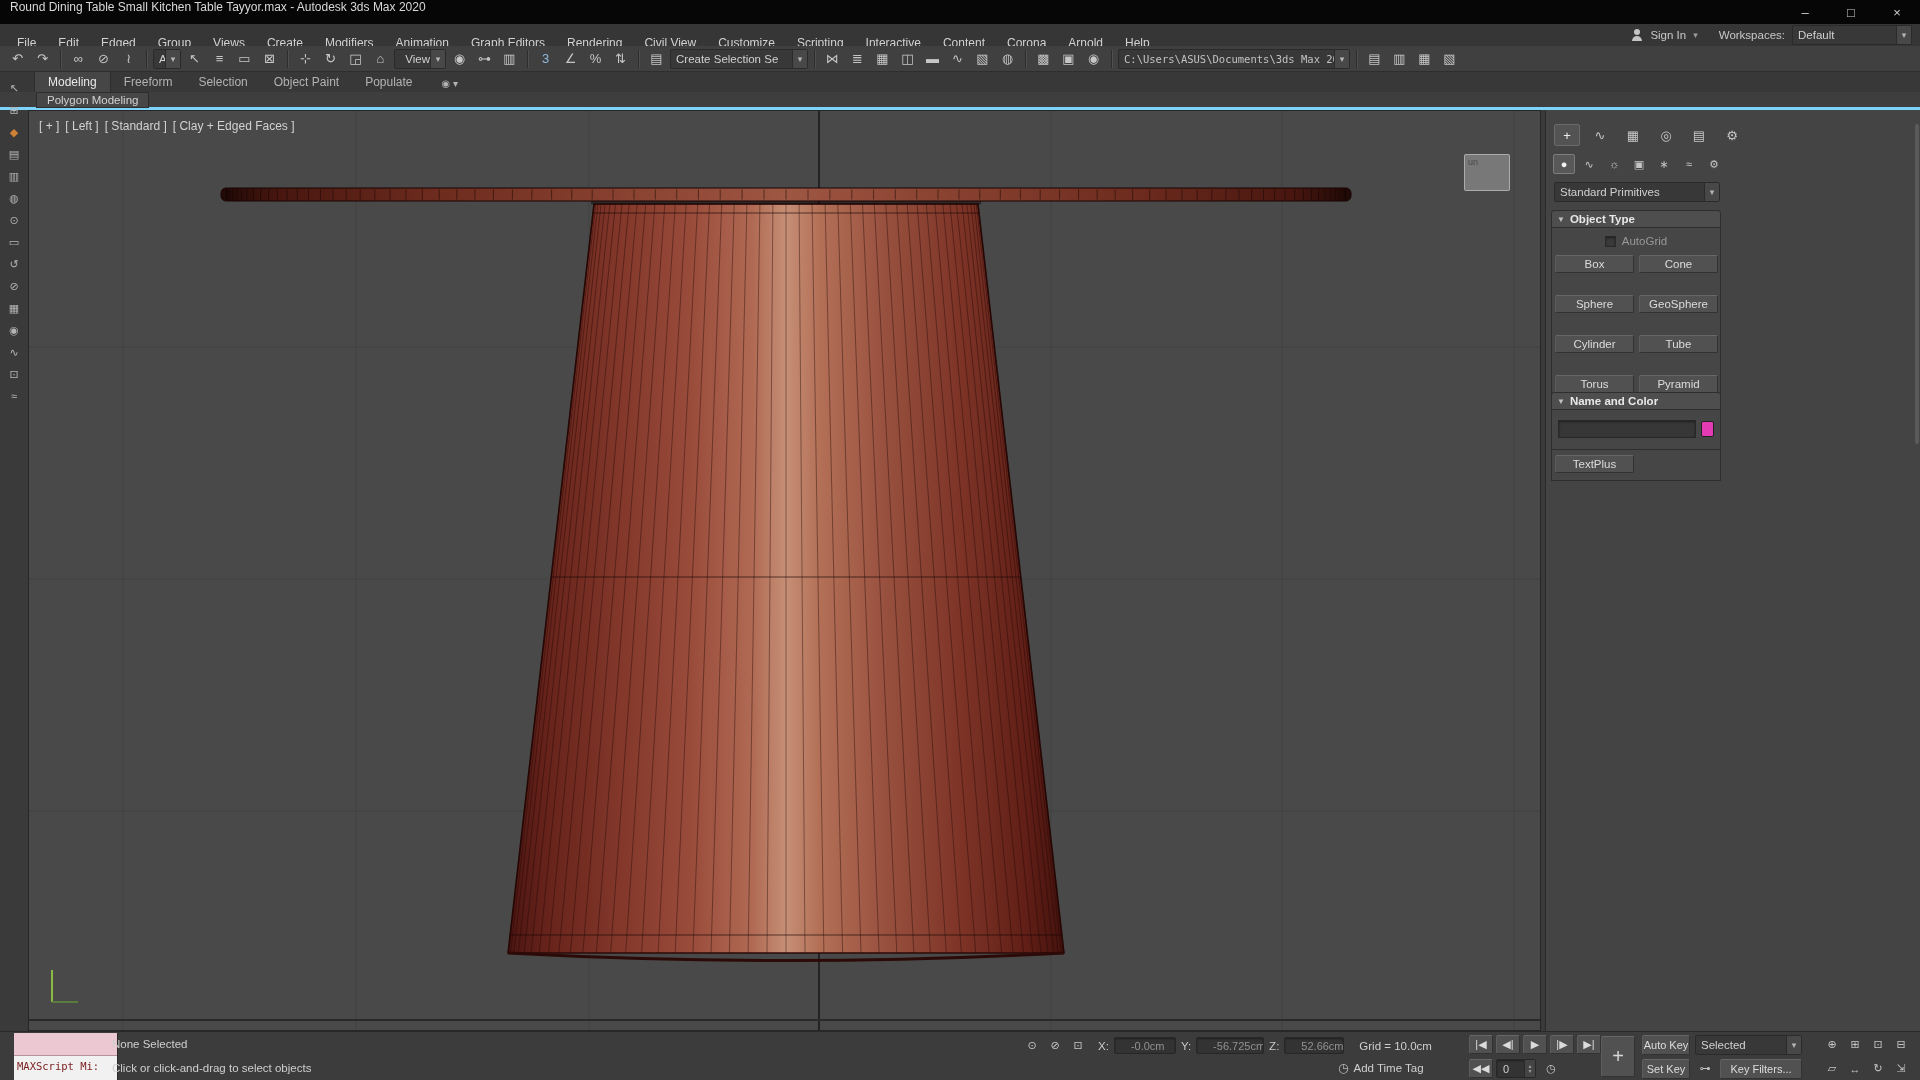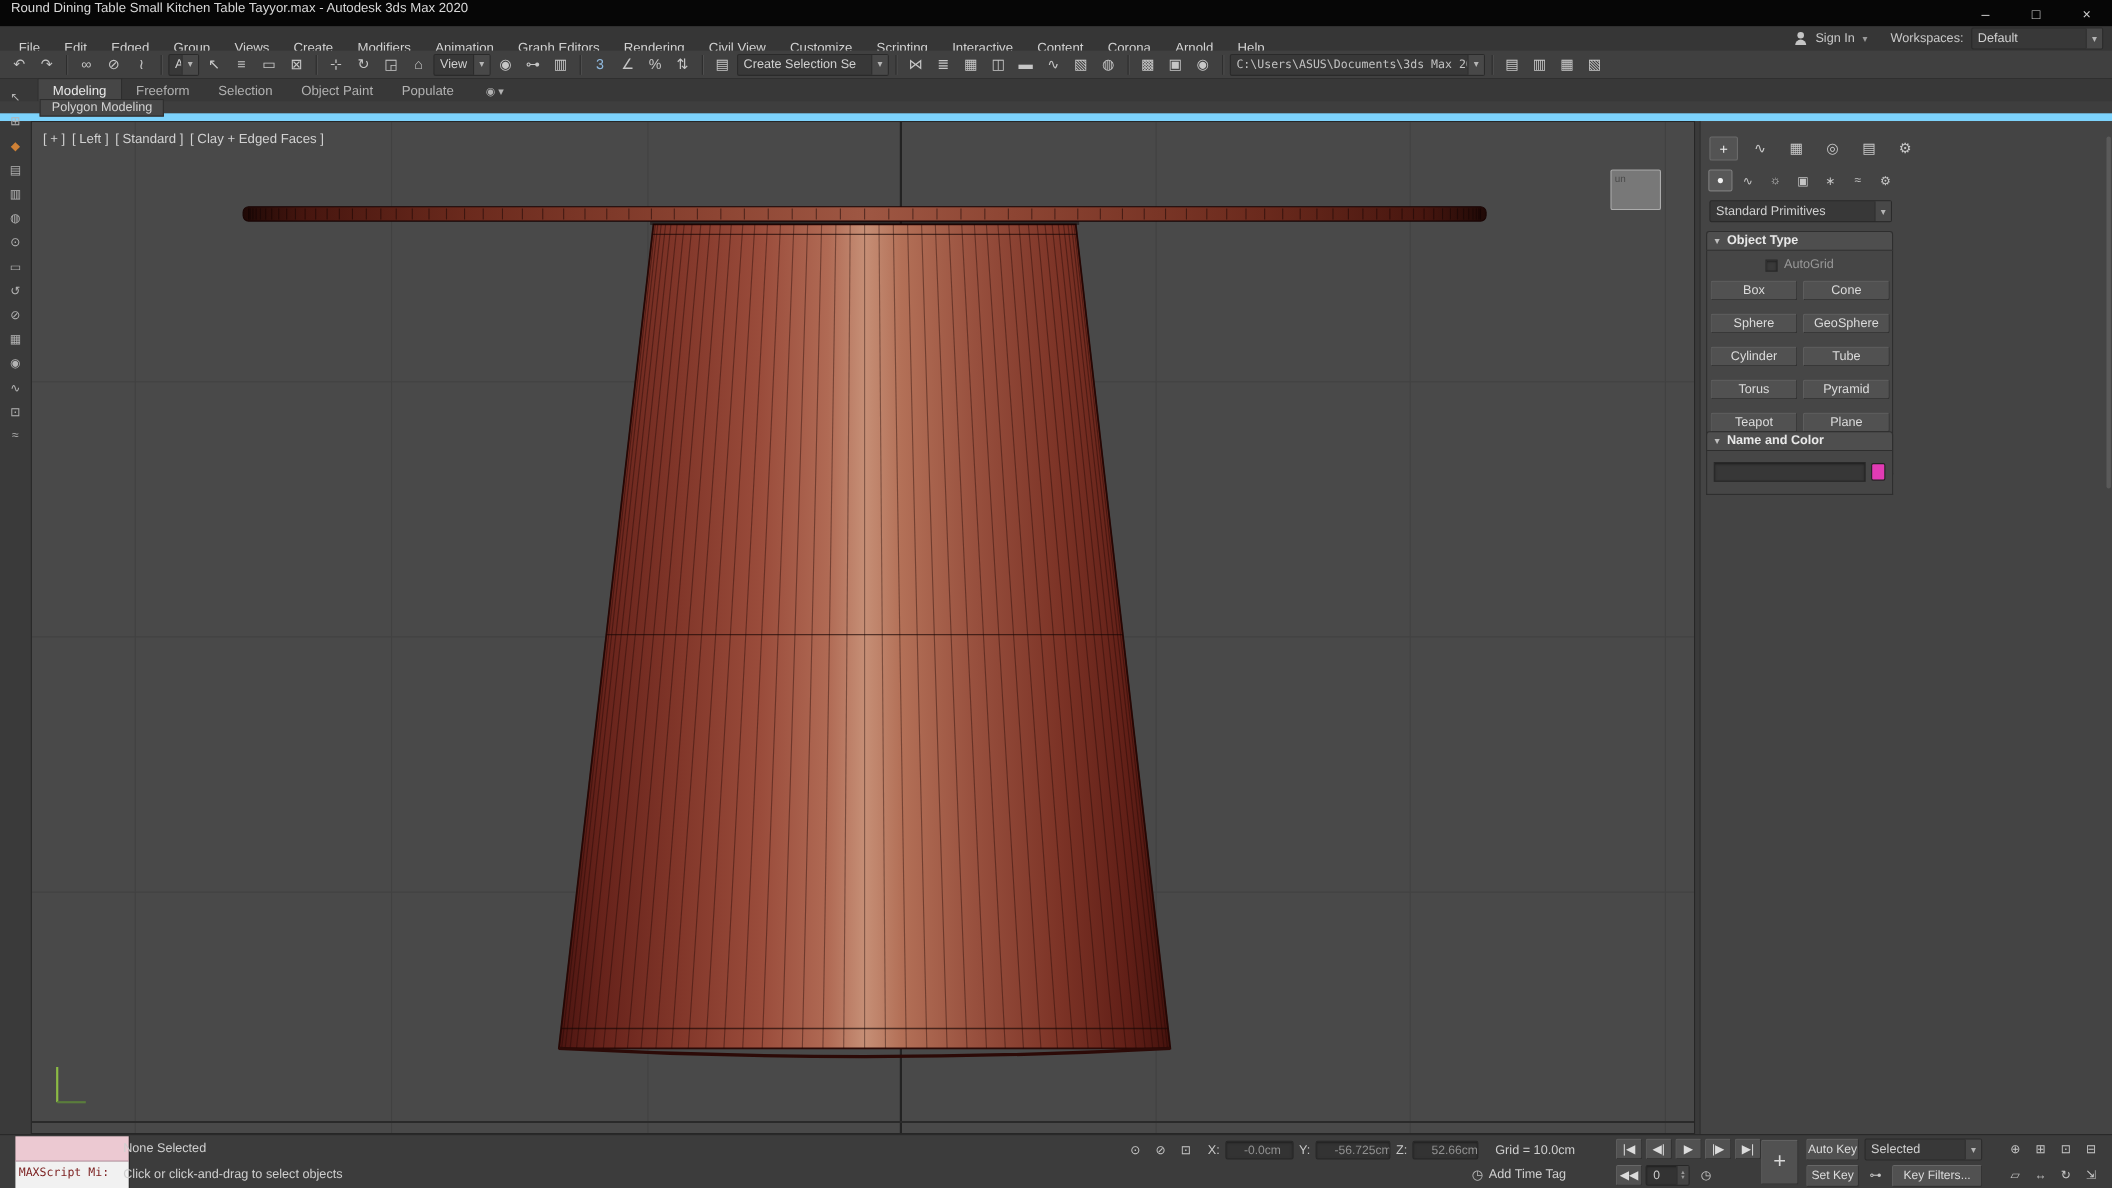--- a/index.html
+++ b/index.html
@@ -30,21 +30,21 @@
   .dd{height:20px;background:#383838;border:1px solid #2a2a2a;border-radius:2px;display:flex;align-items:center;padding-left:5px;color:#d0d0d0;flex:none}
   .dd-text{flex:1;white-space:nowrap;overflow:hidden;font-size:11.5px}
   .dd-text.mono{font-family:"DejaVu Sans Mono",monospace;font-size:10.5px;color:#c2c2c2}
   .dd-arrowbox{width:15px;height:100%;background:#484848;border-left:1px solid #2b2b2b;display:flex;align-items:center;justify-content:center;font-size:9px;color:#b5b5b5;flex:none}
 
   
   .ribbon-tabs{position:absolute;left:0;top:72px;width:1920px;height:20px;background:#383838;display:flex;align-items:flex-end;padding-left:34px}
   .ribbon-tab{padding:3px 13px;color:#b2b2b2;font-size:12px;white-space:nowrap}
   .ribbon-tab.active{background:#464646;border:1px solid #2d2d2d;border-bottom:none;color:#e8e8e8}
   .ribbon-extra{margin-left:10px;color:#b2b2b2;font-size:10px;padding:3px 6px}
-  .ribbon-sub{position:absolute;left:0;top:92px;width:1920px;height:18px;background:#3e3e3e;border-bottom:7px solid #7dd3fc;display:flex;align-items:center;padding-left:36px}
+  .ribbon-sub{position:absolute;left:0;top:92px;width:1920px;height:18px;background:#3e3e3e;border-bottom:3px solid #7dd3fc;display:flex;align-items:center;padding-left:36px}
   .subtab{padding:1px 10px;background:#474747;border:1px solid #2d2d2d;color:#d2d2d2;font-size:11.5px}
 
   
   .left-strip{position:absolute;left:0;top:80px;width:28px;display:flex;flex-direction:column;align-items:center;gap:6px;z-index:5}
   .ls-icon{width:17px;height:16px;display:flex;align-items:center;justify-content:center;color:#b3b3b3;font-size:11px}
 
   
   .viewport{position:absolute;left:28px;top:110px;width:1513px;height:921px;background:#494949;border:1px solid #262626}
   #vp-canvas{position:absolute;inset:0}
   .vp-label{position:absolute;left:10px;top:8px;display:flex;gap:6px;z-index:3}
@@ -61,21 +61,21 @@
   .cmd-cat.active{background:#585858;border:1px solid #7d7d7d;color:#f2f2f2}
   .cmd-dd{position:absolute;left:8px;top:72px;width:166px}
   .rollout{position:absolute;left:5px;width:170px}
   .ro-head{height:18px;background:#4e4e4e;border:1px solid #2e2e2e;border-radius:3px 3px 0 0;display:flex;align-items:center;gap:5px;padding:0 5px}
   .ro-arrow{font-size:8px;color:#c0c0c0}
   .ro-title{font-weight:bold;font-size:11.5px;color:#e8e8e8}
   .ro-body{background:#464646;border:1px solid #2e2e2e;border-top:none;padding:4px 0 7px}
   .autogrid-row{display:flex;align-items:center;justify-content:center;gap:6px;height:18px}
   .chk{width:11px;height:11px;background:#3a3a3a;border:1px solid #2a2a2a;box-shadow:inset 0 1px 2px rgba(0,0,0,.5)}
   .autogrid-label{color:#989898;font-size:11.5px}
-  .obj-grid{display:grid;grid-template-columns:79px 79px;gap:12px 5px;margin:5px 0 0 3px}
+  .obj-grid{display:grid;grid-template-columns:79px 79px;gap:22px 5px;margin:5px 0 0 3px}
   .btn3d{background:#515151;border:1px solid #323232;border-top-color:#676767;border-left-color:#5d5d5d;border-radius:2px;color:#dcdcdc;display:flex;align-items:center;justify-content:center}
   .cmd-btn{height:18px;font-size:11.5px}
   .name-row{display:flex;align-items:center;gap:5px;padding:6px 6px 4px}
   .name-input{width:138px;height:18px;background:#373737;border:1px solid #282828;box-shadow:inset 0 1px 2px rgba(0,0,0,.45);color:#ddd;font-size:11.5px;padding:0 4px;outline:none}
   .swatch{width:16px;height:16px;border:1px solid #222;border-radius:2px}
   .cmd-scroll{position:absolute;right:1px;top:14px;width:4px;height:320px;background:#5a5a5a;border-radius:2px}
 
   
   .statusbar{position:absolute;left:0;top:1031px;width:1920px;height:49px;background:#3c3c3c;border-top:1px solid #292929}
   .statusbar .abs{position:absolute}
@@ -155,21 +155,21 @@
     </div>
     <div class="icon-btn">↖</div>
     <div class="icon-btn">≡</div>
     <div class="icon-btn">▭</div>
     <div class="icon-btn">⊠</div>
     <div class="tb-sep"></div>
     <div class="icon-btn">⊹</div>
     <div class="icon-btn">↻</div>
     <div class="icon-btn">◲</div>
     <div class="icon-btn">⌂</div>
-    <div class="dd" style="width: 52px;">
+    <div class="dd" style="width: 52px; text-align: right;">
       <span class="dd-text">View</span>
       <span class="dd-arrowbox">▾</span>
     </div>
     <div class="icon-btn">◉</div>
     <div class="icon-btn">⊶</div>
     <div class="icon-btn">▥</div>
     <div class="tb-sep"></div>
     <div class="icon-btn" style="color: rgb(143, 184, 221);">3</div>
     <div class="icon-btn">∠</div>
     <div class="icon-btn">%</div>

